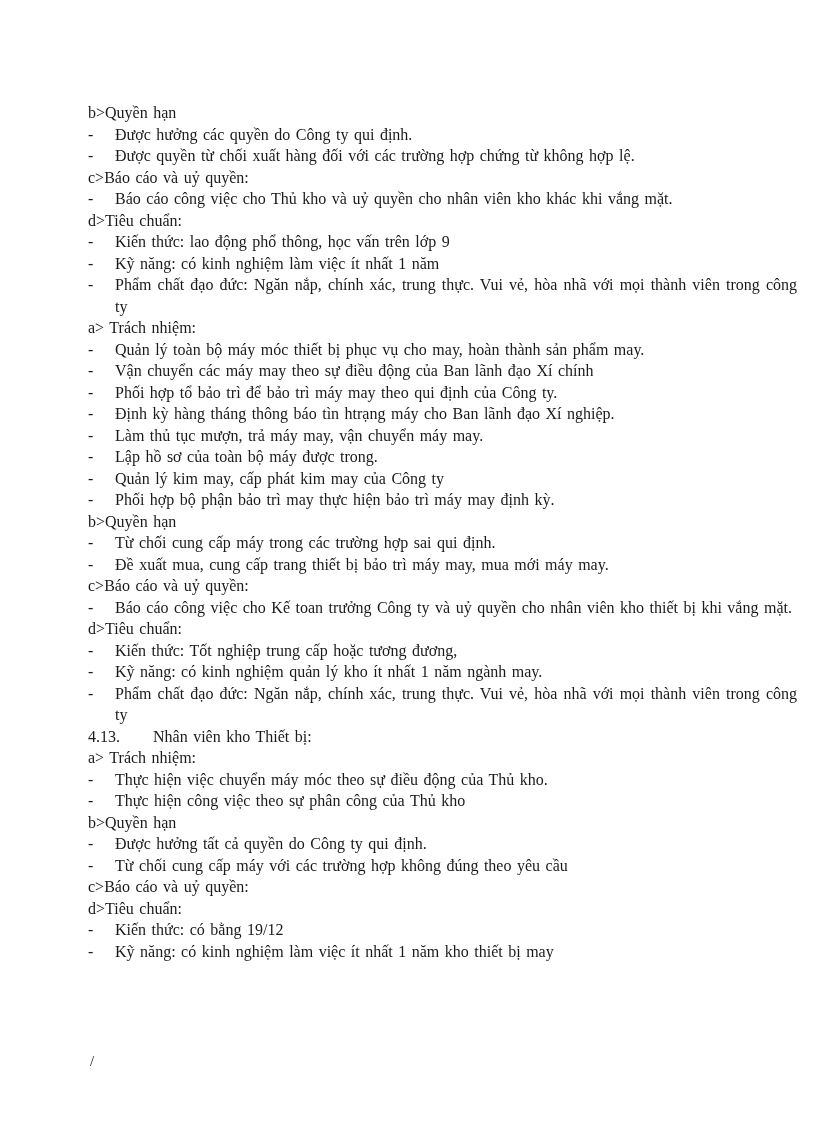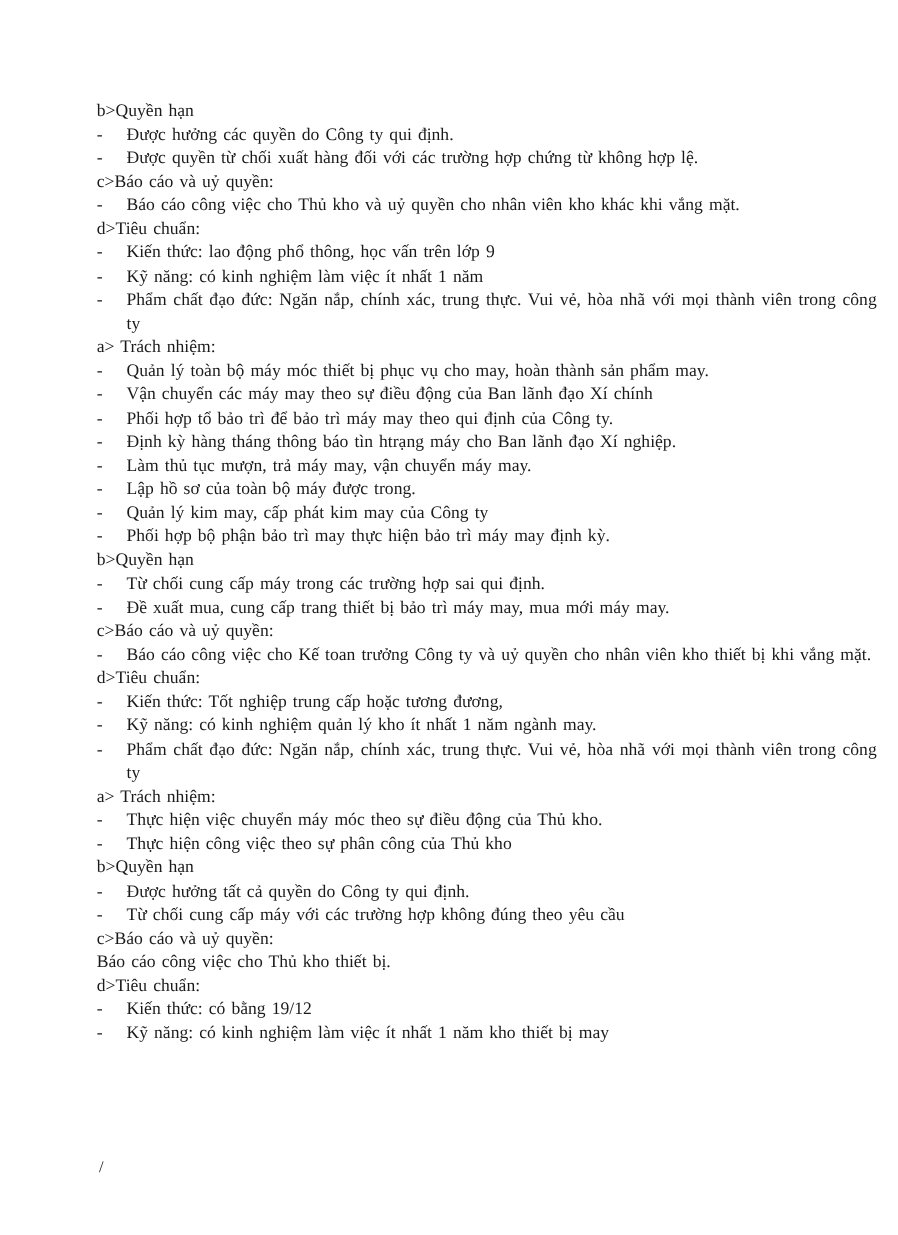--- a/index.html
+++ b/index.html
@@ -12,21 +12,21 @@
     width: 816px;
     height: 1123px;
     background: #ffffff;
     overflow: hidden;
     font-family: "Liberation Serif", "DejaVu Serif", serif;
     color: #1a1a1a;
   }
   .doc-body {
     position: absolute;
     left: 88px;
-    top: 90px;
+    top: 102px;
     width: 709px;
     font-size: 16px;
     line-height: 21.5px;
     word-spacing: 1.5px;
   }
   .line {
     white-space: pre-wrap;
   }
   .line.bullet {
     display: flex;
@@ -82,28 +82,28 @@
       <div class="line bullet"><span class="marker">-</span><span class="btext">Phối hợp bộ phận bảo trì may thực hiện bảo trì máy may định kỳ.</span></div>
       <div class="line label">b&gt;Quyền hạn</div>
       <div class="line bullet"><span class="marker">-</span><span class="btext">Từ chối cung cấp máy trong các trường hợp sai qui định.</span></div>
       <div class="line bullet"><span class="marker">-</span><span class="btext">Đề xuất mua, cung cấp trang thiết bị bảo trì máy may, mua mới máy may.</span></div>
       <div class="line label">c&gt;Báo cáo và uỷ quyền:</div>
       <div class="line bullet"><span class="marker">-</span><span class="btext">Báo cáo công việc cho Kế toan trưởng Công ty và uỷ quyền cho nhân viên kho thiết bị khi vắng mặt.</span></div>
       <div class="line label">d&gt;Tiêu chuẩn:</div>
       <div class="line bullet"><span class="marker">-</span><span class="btext">Kiến thức: Tốt nghiệp trung cấp hoặc tương đương,</span></div>
       <div class="line bullet"><span class="marker">-</span><span class="btext">Kỹ năng: có kinh nghiệm quản lý kho ít nhất 1 năm ngành may.</span></div>
       <div class="line bullet"><span class="marker">-</span><span class="btext">Phẩm chất đạo đức: Ngăn nắp, chính xác, trung thực. Vui vẻ, hòa nhã với mọi thành viên trong công ty</span></div>
+      <div class="line heading">4.13.      Nhân viên kho Thiết bị:</div>
       <div class="line label">a&gt; Trách nhiệm:</div>
       <div class="line bullet"><span class="marker">-</span><span class="btext">Thực hiện việc chuyển máy móc theo sự điều động của Thủ kho.</span></div>
       <div class="line bullet"><span class="marker">-</span><span class="btext">Thực hiện công việc theo sự phân công của Thủ kho</span></div>
       <div class="line label">b&gt;Quyền hạn</div>
       <div class="line bullet"><span class="marker">-</span><span class="btext">Được hưởng tất cả quyền do Công ty qui định.</span></div>
       <div class="line bullet"><span class="marker">-</span><span class="btext">Từ chối cung cấp máy với các trường hợp không đúng theo yêu cầu</span></div>
       <div class="line label">c&gt;Báo cáo và uỷ quyền:</div>
-      <div class="line plain">Báo cáo công việc cho Thủ kho thiết bị.</div>
       <div class="line label">d&gt;Tiêu chuẩn:</div>
       <div class="line bullet"><span class="marker">-</span><span class="btext">Kiến thức: có bằng 19/12</span></div>
       <div class="line bullet"><span class="marker">-</span><span class="btext">Kỹ năng: có kinh nghiệm làm việc ít nhất 1 năm kho thiết bị may</span></div>
     </div>
 
 
   <div class="corner-mark">/</div>
 </div>
 
 </body></html>

